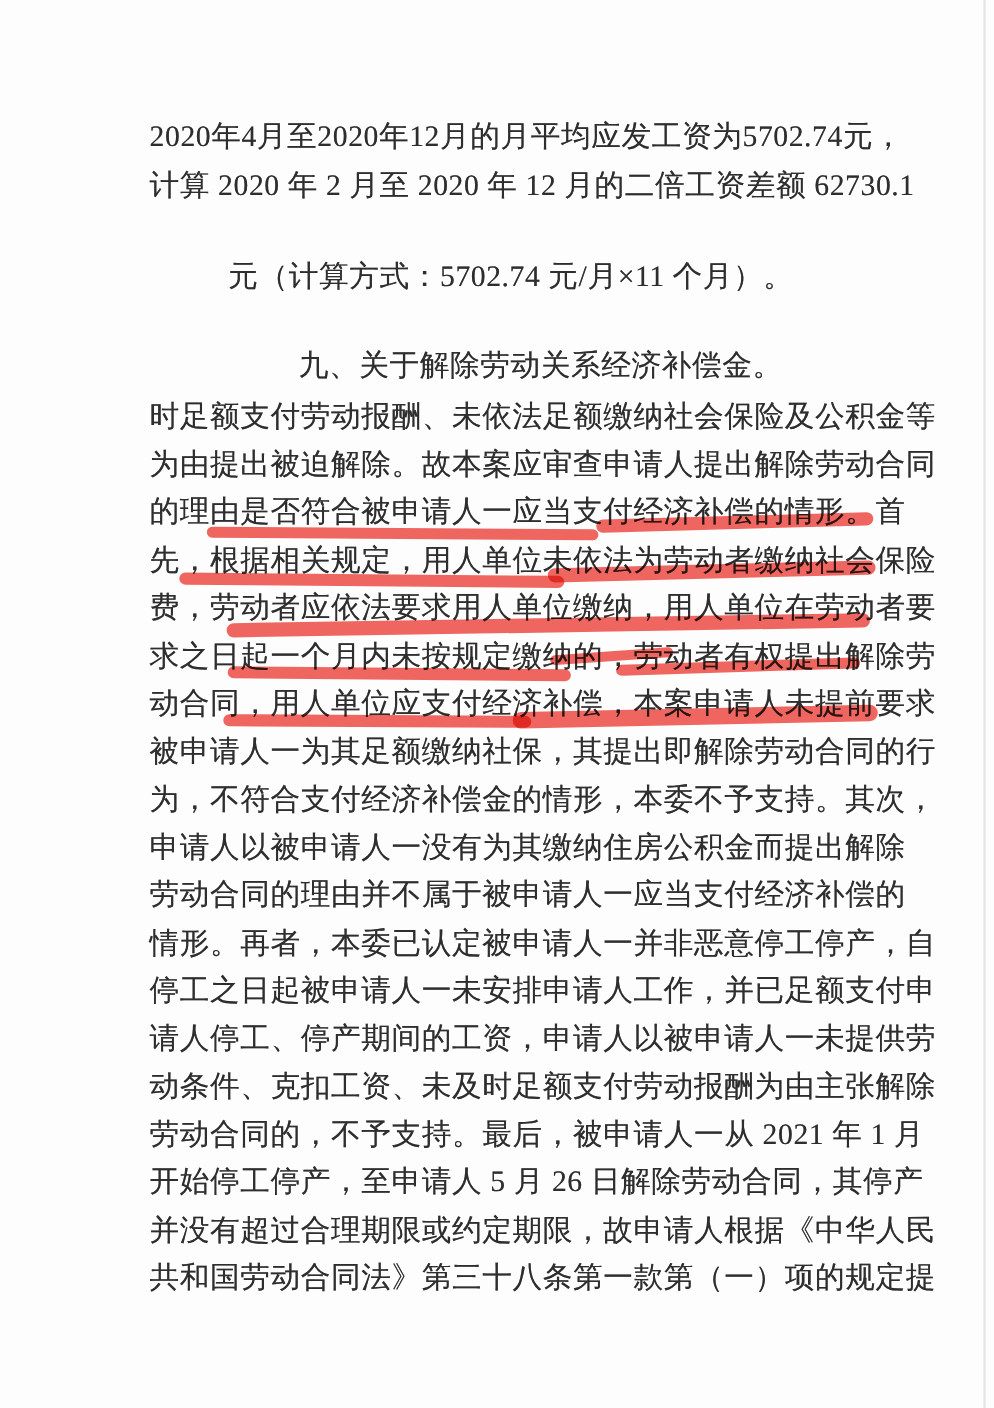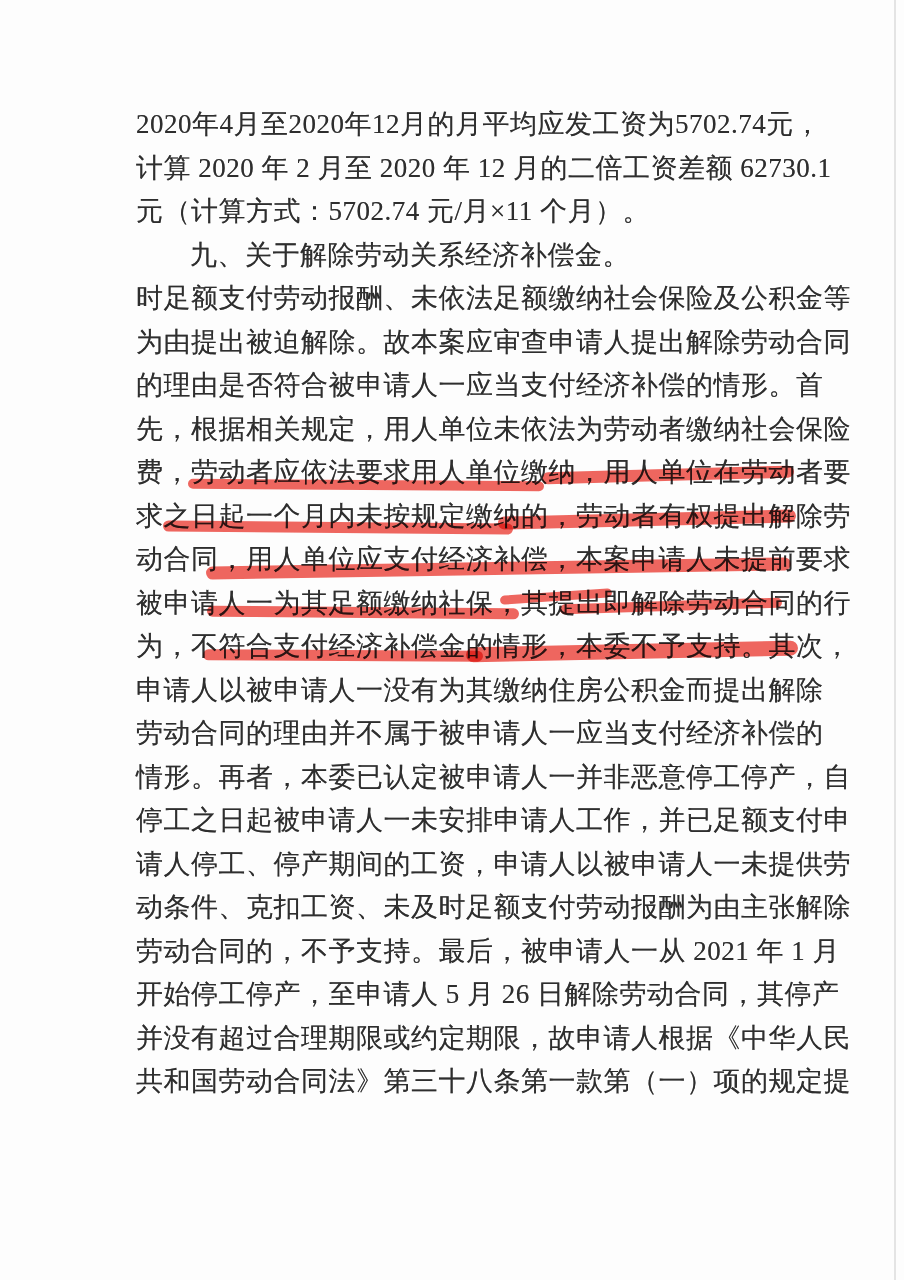--- a/index.html
+++ b/index.html
@@ -24,25 +24,26 @@
     letter-spacing:0.5px;
   }
   .line{
     height:43.5px;
     white-space:nowrap;
     text-align:justify;
     text-align-last:justify;
     text-shadow:0 0 0.5px rgba(40,40,40,.55);
   }
   .line.short{
-    text-align:left;
+    text-align:center;
     text-align-last:auto;
     white-space:normal;
+    margin-top:40px;
   }
-  .line.indent{ text-indent:2em; }
+  .line.indent{ text-indent:2em;font-family:Liberation Mono, monospace; }
   
   .marker-layer{position:absolute;left:0;top:0;width:904px;height:1280px;pointer-events:none;}
   .stroke{
     position:absolute;
     background:#ee4c44;
     opacity:.85;
     mix-blend-mode:multiply;
     border-radius:8px;
   }
   .s1a{left:188px;top:480px;width:356px;height:10px;transform:rotate(.4deg);}

